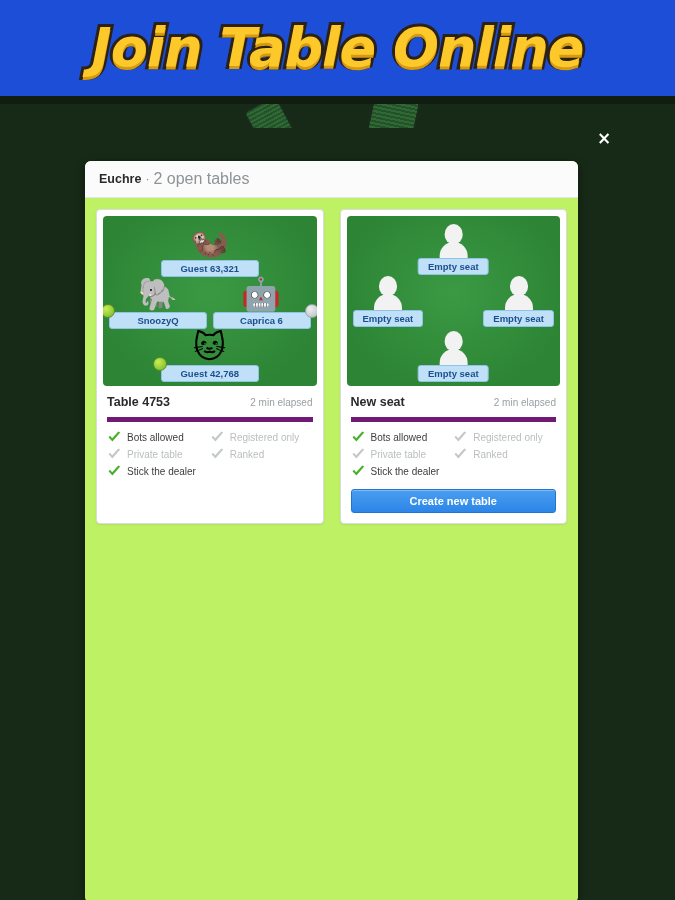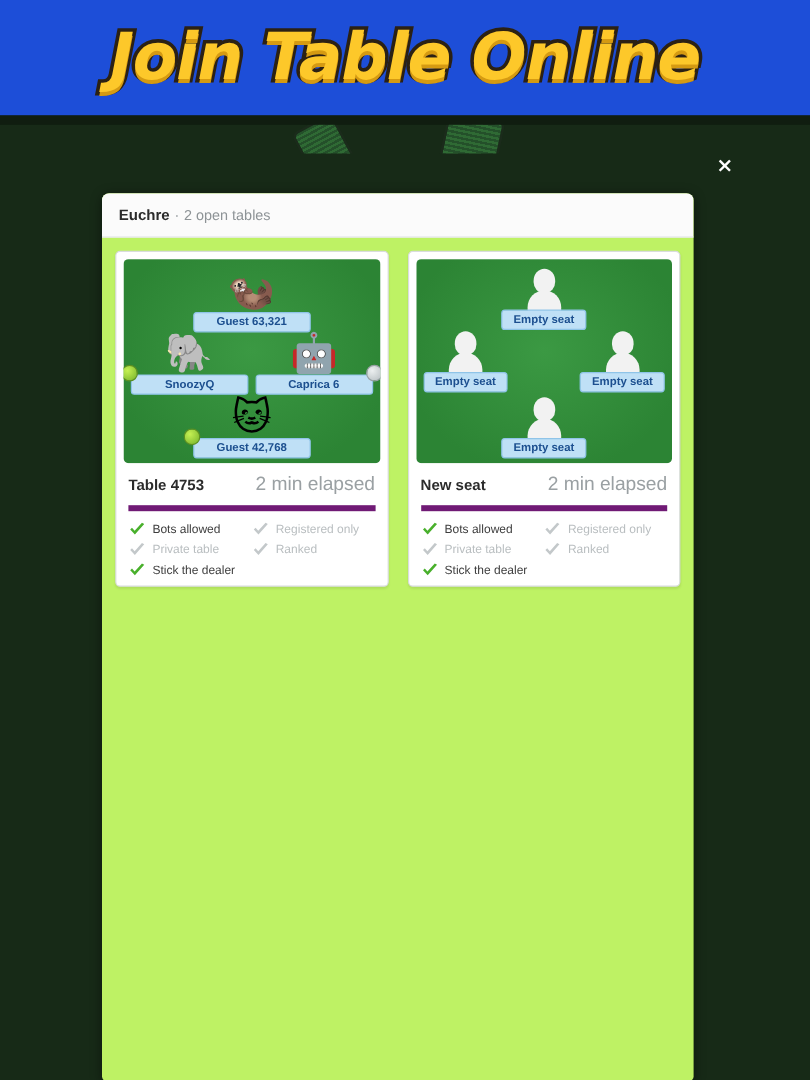--- a/index.html
+++ b/index.html
@@ -113,21 +113,21 @@
     font-size: 12.5px;
     font-weight: bold;
     color: #2b2b2b;
   }
   .modal-header .sep {
     font-size: 12px;
     color: #8d9396;
     margin: 0 4px;
   }
   .modal-header .count {
-    font-size: 12px;
+    font-size: 16px;
     color: #8d9396;
   }
 
   
   .tables-grid {
     display: flex;
     gap: 16px;
     padding: 11px 11px 0 11px;
   }
   .table-card {
@@ -225,21 +225,21 @@
     align-items: baseline;
     padding-bottom: 8px;
     border-bottom: 5px solid #701a75;
   }
   .table-name {
     font-size: 12.5px;
     font-weight: bold;
     color: #2b2b2b;
   }
   .elapsed {
-    font-size: 16px;
+    font-size: 10px;
     color: #9aa0a3;
   }
   .features {
     display: flex;
     flex-wrap: wrap;
     padding: 7px 0 4px 0;
   }
   .feature {
     width: 50%;
     display: flex;
@@ -423,17 +423,18 @@
             </div>
             <div class="feature">
               <span class="check">
                 <svg width="15" height="13" viewBox="0 0 15 13">
                   <path d="M1.5 6.3 L5.4 10.4 L13.2 1.6 L11.3 0.6 L5.2 7.3 L3.0 4.8 Z" fill="#49b02c"></path>
                 </svg>
               </span>
               <span>Stick the dealer</span>
             </div>
           </div>
+          <div class="btn">Create new table</div>
         </div>
       </div>
     </div>
 
 </div>
 
 </body></html>

